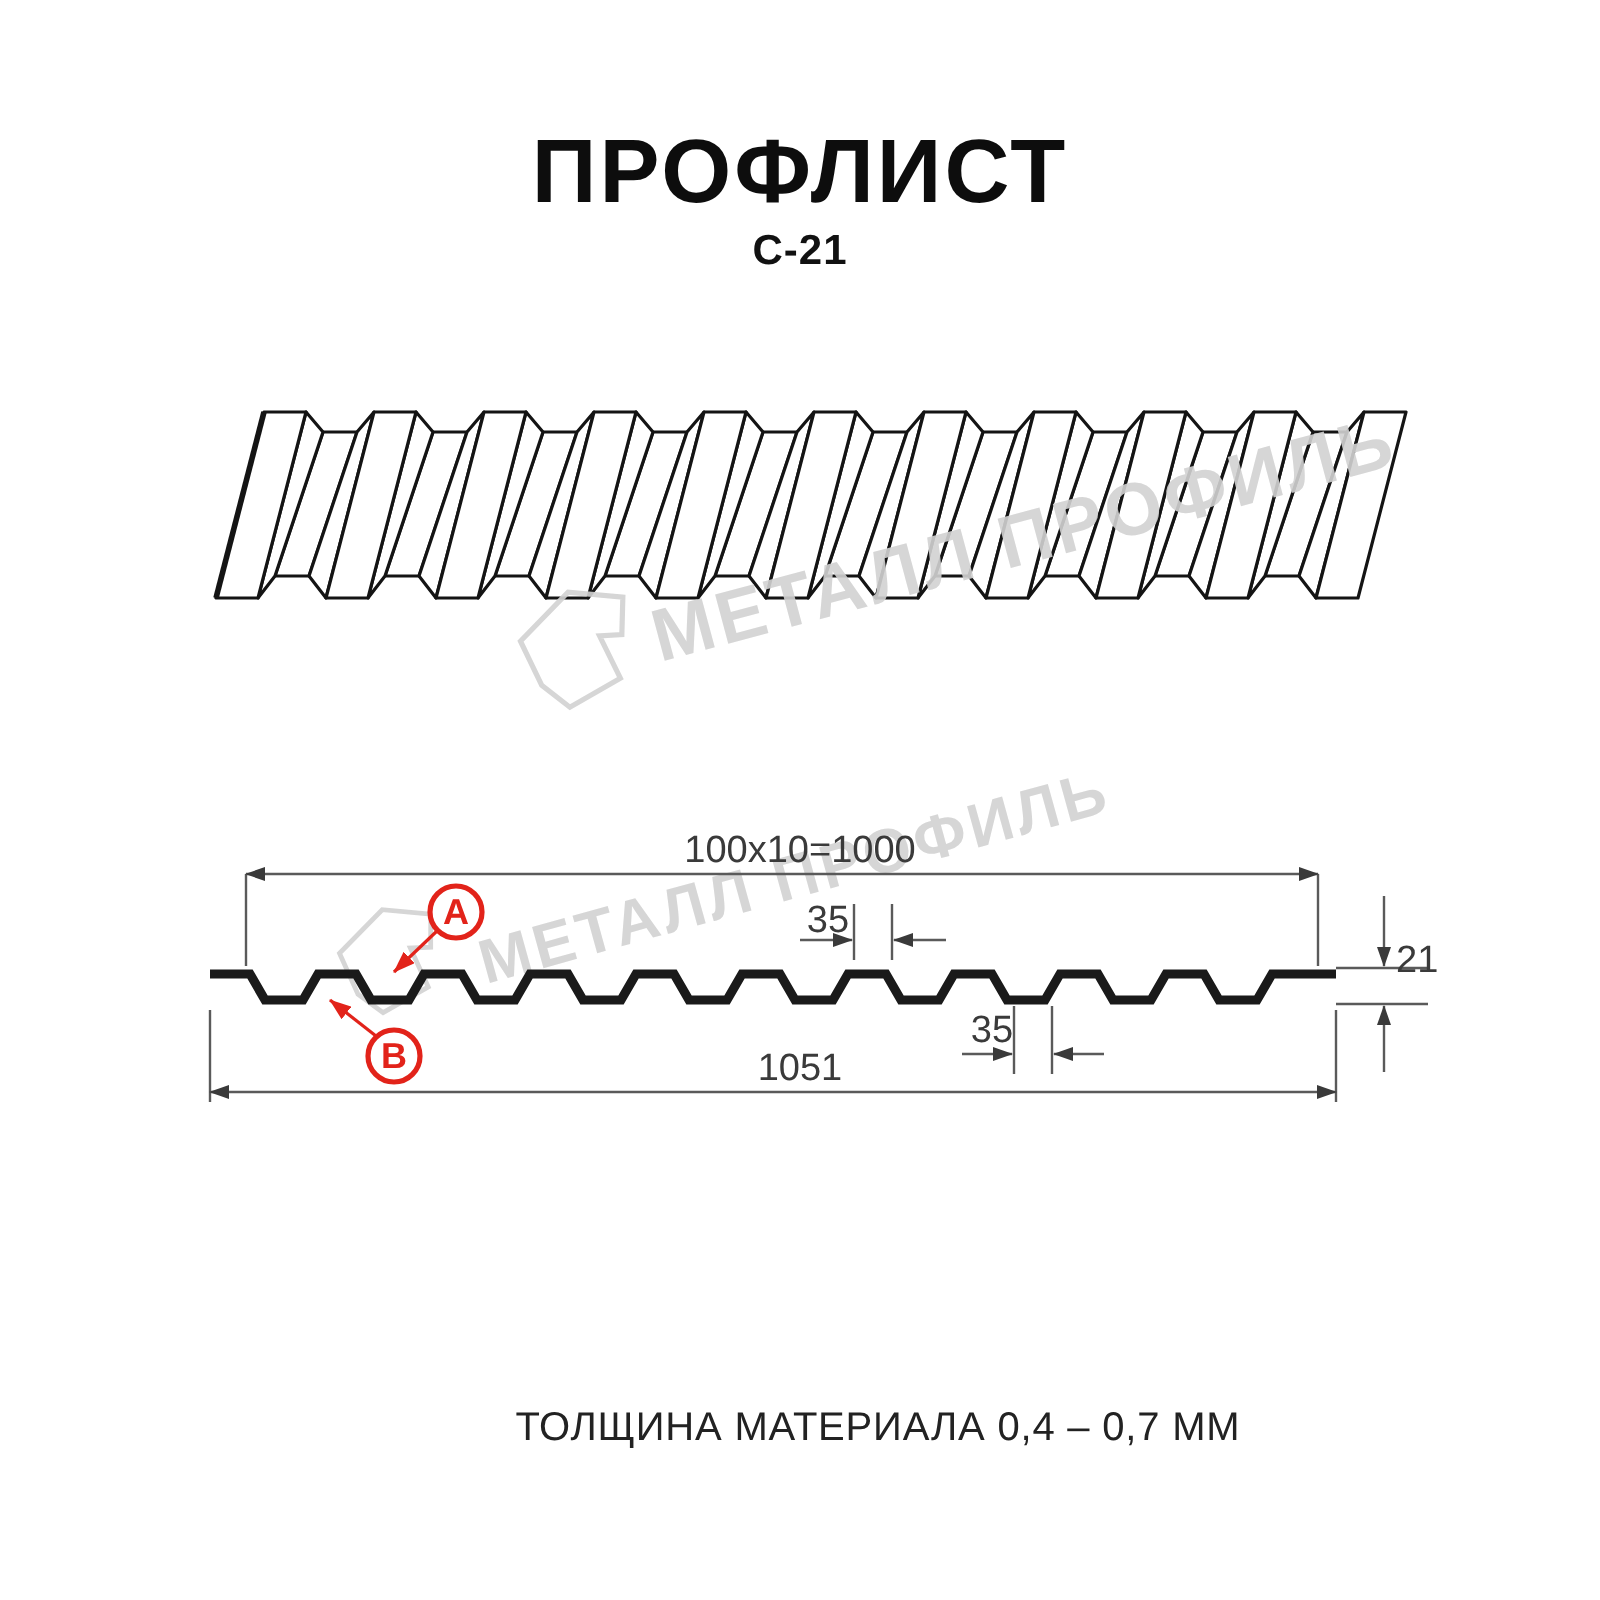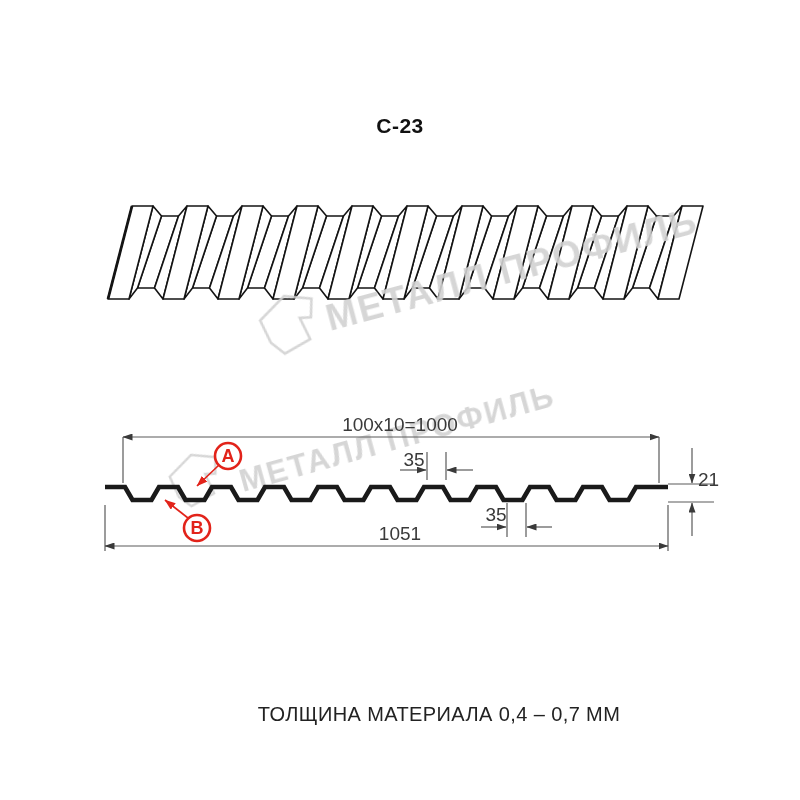--- a/index.html
+++ b/index.html
@@ -14,21 +14,22 @@
   svg{position:absolute;left:0;top:0;}
   .dimtxt{font-family:"Liberation Sans",sans-serif;font-size:19px;fill:#3a3a3a;}
   .callout{font-family:"Liberation Sans",sans-serif;font-size:18px;font-weight:700;}
   .wm{font-family:"Liberation Sans",sans-serif;font-weight:700;letter-spacing:2px;}
 </style>
 </head>
 <body>
 
 <div class="page">
 
-  <div class="subtitle">С-23</div>
+  <div class="title">ПРОФЛИСТ</div>
+  <div class="subtitle">С-21</div>
 
   <svg width="800" height="800" viewBox="0 0 800 800">
     <defs>
       <marker id="arr" markerUnits="userSpaceOnUse" markerWidth="10" markerHeight="7" refX="9.5" refY="3.5" orient="auto-start-reverse">
         <path d="M0,0 L10,3.5 L0,7 Z" fill="#3a3a3a"></path>
       </marker>
       <marker id="arrRed" markerUnits="userSpaceOnUse" markerWidth="11" markerHeight="8" refX="10.5" refY="4" orient="auto">
         <path d="M0,0 L11,4 L0,8 Z" fill="#e2231a"></path>
       </marker>
     </defs>

